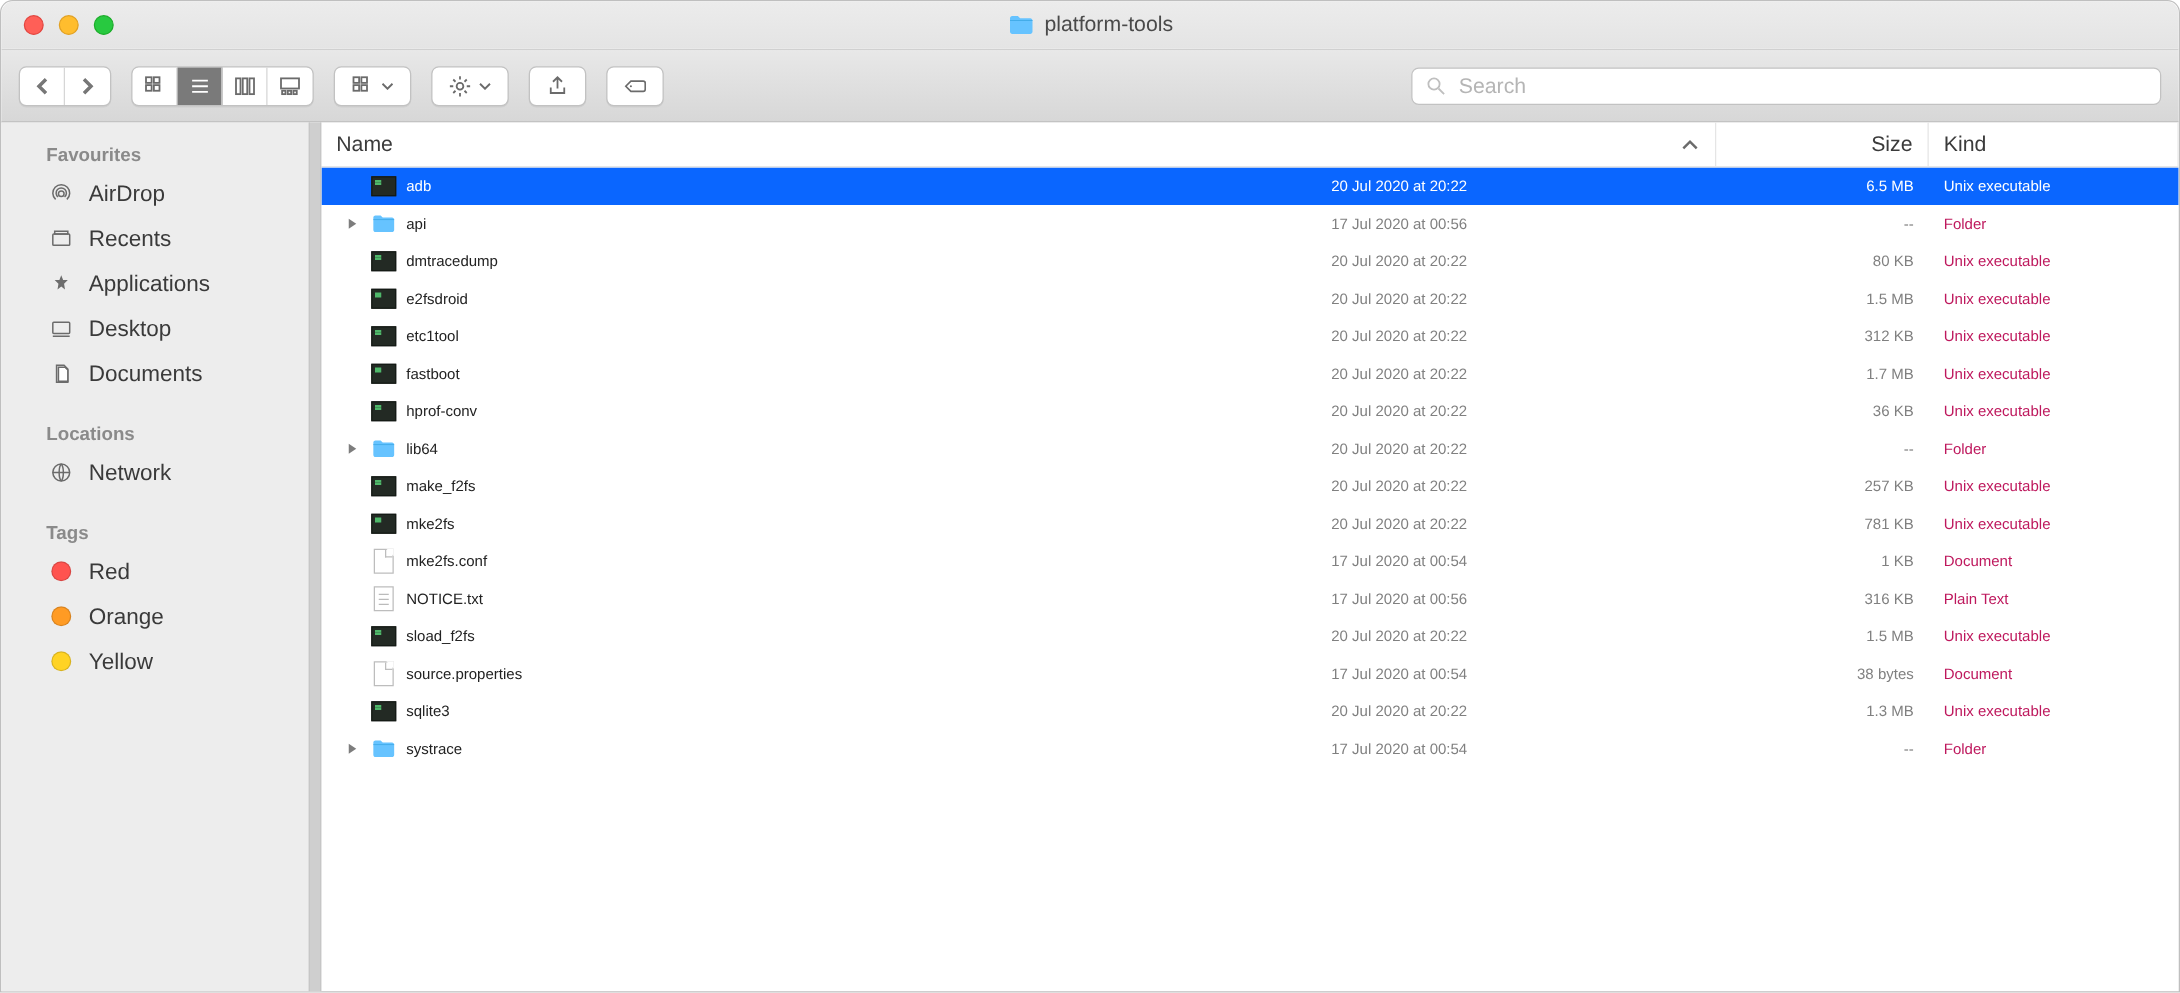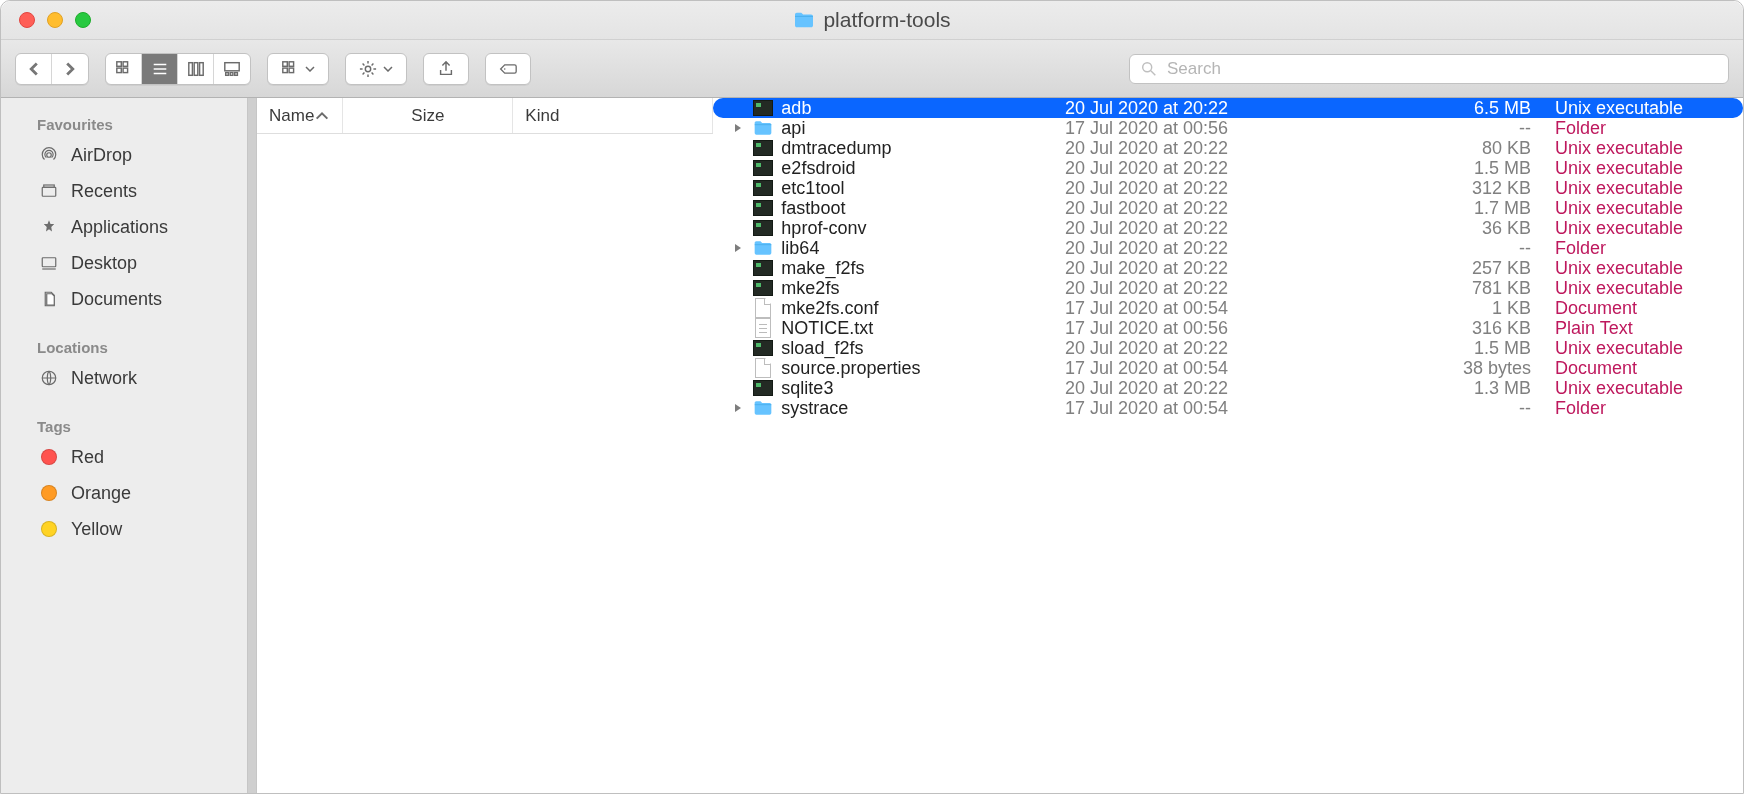--- a/index.html
+++ b/index.html
@@ -5,21 +5,21 @@
 * { margin: 0; padding: 0; box-sizing: border-box; font-family: -apple-system, "Helvetica Neue", Arial, sans-serif; }
 body { width: 1744px; height: 794px; background: #fff; overflow: hidden; border: 1px solid #bfbfbf; border-top-left-radius: 10px; border-top-right-radius: 10px;}
 
 
 .titlebar { height: 39px; background: linear-gradient(#ececec,#e4e4e4); display:flex; align-items:center; border-bottom:1px solid #d0d0d0; border-top-left-radius: 10px; border-top-right-radius: 10px;}
 .traffic { display:flex; gap:12px; padding-left:18px; }
 .tl { width:16px; height:16px; border-radius:50%; }
 .tl.red{background:#ff5f57;border:1px solid #e24640;}
 .tl.yel{background:#ffbd2e;border:1px solid #e1a124;}
 .tl.grn{background:#28c940;border:1px solid #1dad2b;}
-.title { position:absolute; left:0; right:0; text-align:center; font-size:21px; color:#4a4a4a; display:flex; align-items:center; justify-content:center; gap:8px; pointer-events:none;}
+.title { position:absolute; left:0; right:0; text-align:center; font-size:17px; color:#4a4a4a; display:flex; align-items:center; justify-content:center; gap:8px; pointer-events:none;}
 .folder-icon{width:22px;height:18px;}
 
 
 .toolbar { height:58px; background:linear-gradient(#e8e8e8,#d7d7d7); border-bottom:1px solid #b3b3b3; display:flex; align-items:center; padding:0 14px; gap:16px;}
 .tbgroup{display:flex; background:#fff; border:1px solid #c2c2c2; border-radius:6px; box-shadow:0 1px 0 rgba(0,0,0,.05);}
 .tbtn{min-width:36px; height:30px; display:flex; align-items:center; justify-content:center; border-right:1px solid #d6d6d6; color:#5a5a5a; font-size:15px;}
 .tbtn:last-child{border-right:none;}
 .tbtn.single{border-right:none;}
 .tbtn.active{background:#7a7a7a;color:#fff;}
 .tbtn.disabled{color:#c8c8c8;}
@@ -39,30 +39,30 @@
 .sb-section{margin-bottom:14px;}
 .sb-head{color:#8a8a8a;font-size:15px;font-weight:600;padding:8px 16px 4px 16px;}
 .sb-item{display:flex;align-items:center;gap:10px;padding:6px 16px;color:#3a3a3a;font-size:18px;}
 .sb-icon{width:24px;height:24px;display:flex;align-items:center;justify-content:center;color:#6d6d6d;}
 .tagdot{width:16px;height:16px;border-radius:50%;border:1px solid rgba(0,0,0,0.15);}
 .tagdot.red{background:#ff534f;}
 .tagdot.orange{background:#ff9b24;}
 .tagdot.yellow{background:#ffd324;}
 
 
-.content{flex:1;display:flex;}
+.content{flex:1;display:flex;flex-direction:column;}
 .cols{display:flex;height:36px;border-bottom:1px solid #dedede;background:#fff;align-items:center;font-size:17px;color:#3b3b3b;}
 .col{padding:0 12px;border-right:1px solid #e5e5e5;height:100%;display:flex;align-items:center;}
 .col.name{flex:1;}
 .col.date{width:320px;}
-.col.size{width:170px;justify-content:center;}
+.col.size{width:170px;justify-content:flex-end;}
 .col.kind{width:200px;}
 .sortcaret{margin-left:auto;width:16px;height:16px;}
 .rows{flex:1;overflow:auto;}
-.row{display:flex;height:20px;align-items:center;font-size:18px;border-radius:16px;}
+.row{display:flex;height:30px;align-items:center;font-size:12px;}
 .row .cname{flex:1;display:flex;align-items:center;gap:8px;padding-left:18px;color:#222;}
 .row .cdate{width:320px;color:#808080;padding:0 12px;}
 .row .csize{width:170px;text-align:right;color:#808080;padding:0 12px;}
 .row .ckind{width:200px;color:#be185d;padding:0 12px;}
 .row.sel{background:#0a66ff;}
 .row.sel .cname,.row.sel .cdate,.row.sel .csize,.row.sel .ckind{color:#fff;}
 .disclosure{width:14px;display:inline-flex;justify-content:center;color:#7d7d7d;}
 .ficon{width:20px;height:18px;display:inline-flex;align-items:center;justify-content:center;}
 .exec{width:20px;height:16px;background:#232a24;border:1px solid #141a15;position:relative;}
 .exec::after{content:"";position:absolute;left:2px;top:2px;width:5px;height:1.5px;background:#4fb86a;box-shadow:0 2px 0 #4fb86a;}

